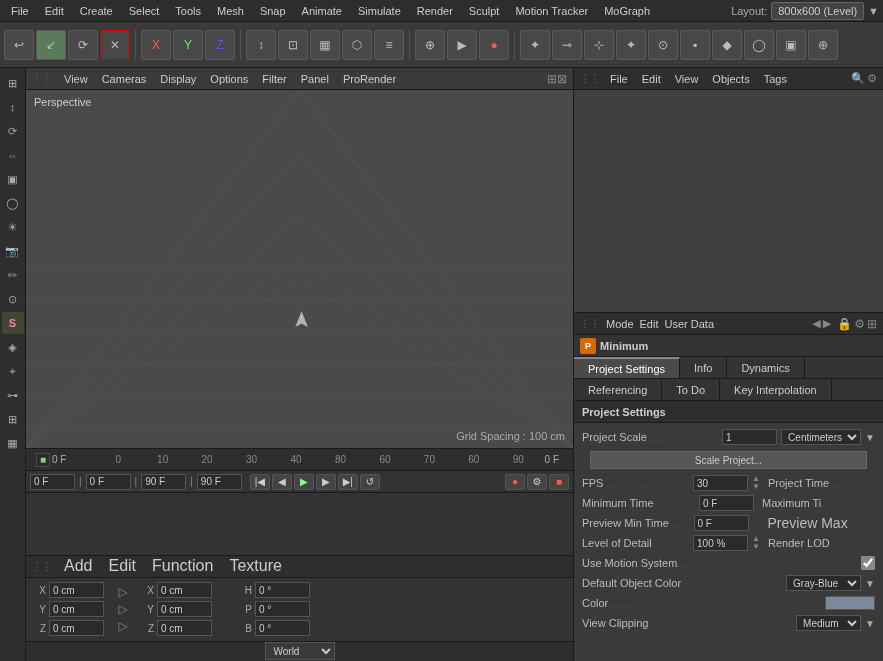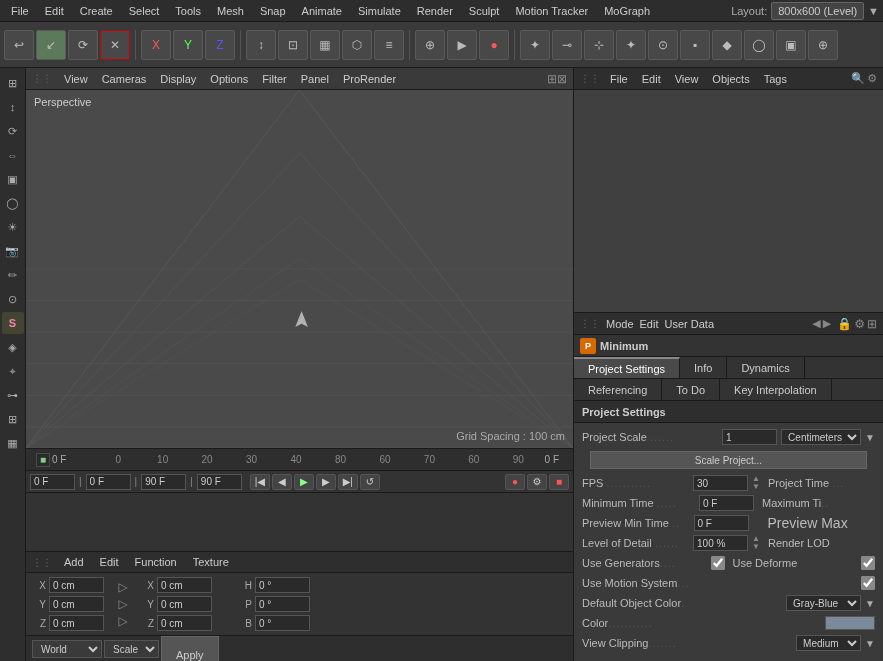--- a/index.html
+++ b/index.html
@@ -240,21 +240,21 @@
     .bottom-tabs {
       height: 22px;
       background: #2e2e2e;
       border-bottom: 1px solid #1a1a1a;
       display: flex;
       align-items: center;
       padding: 0 6px;
       gap: 8px;
     }
     .bottom-tab {
-      font-size: 11px;
+      font-size: 16px;
       color: #ccc;
       cursor: pointer;
       padding: 0 4px;
       text-align: right;
     }
     .bottom-inputs {
       flex: 1;
       display: flex;
       align-items: center;
       gap: 4px;
@@ -279,27 +279,28 @@
     .coord-input {
       width: 55px;
       height: 16px;
       background: #2a2a2a;
       border: 1px solid #555;
       color: #ccc;
       font-size: 10px;
       padding: 1px 3px;
     }
     .bottom-actions {
-      height: 26px;
+      height: 20px;
       background: #2e2e2e;
       border-top: 1px solid #1a1a1a;
       display: flex;
       align-items: center;
       padding: 0 6px;
       gap: 2px;
+      flex-direction: column;
     }
     .world-dropdown {
       background: #3a3a3a;
       border: 1px solid #555;
       color: #ccc;
       font-size: 10px;
       padding: 2px 4px;
       width: 70px;
       height: 18px;
     }
@@ -851,26 +852,20 @@
             <span class="props-label-dotted">Level of Detail <span style="color:#555;letter-spacing:1px;">......</span></span>
             <input class="props-value-input" type="text" value="100 %" style="">
             <span style="display:flex;flex-direction:column;gap:0;">
               <span style="font-size:8px;color:#888;cursor:pointer;line-height:8px;">▲</span>
               <span style="font-size:8px;color:#888;cursor:pointer;line-height:8px;">▼</span>
             </span>
             <span style="flex:1;font-size:11px;color:#bbb;white-space:nowrap;margin-left:4px;">Render LOD</span>
           </div>
 
 
-          <div class="props-row">
-            <span class="props-label-dotted">Use Generators<span style="color:#555;letter-spacing:1px;">....</span></span>
-            <input type="checkbox" class="props-checkbox" checked="" style="">
-            <span style="flex:1;font-size:11px;color:#bbb;white-space:nowrap;margin-left:4px;overflow:hidden;">Use Deforme</span>
-            <input type="checkbox" class="props-checkbox" checked="" style="">
-          </div>
 
           <div class="props-row">
             <span class="props-label-dotted">Use Motion System<span style="color:#555;letter-spacing:1px;">...</span></span>
             <input type="checkbox" class="props-checkbox" checked="" style="">
           </div>
 
           <div class="props-row">
             <span class="props-label-dotted">Default Object Color<span style="color:#555;letter-spacing:1px;">.</span></span>
             <select class="props-dropdown" style="width:75px;">
               <option>Gray-Blue</option>

